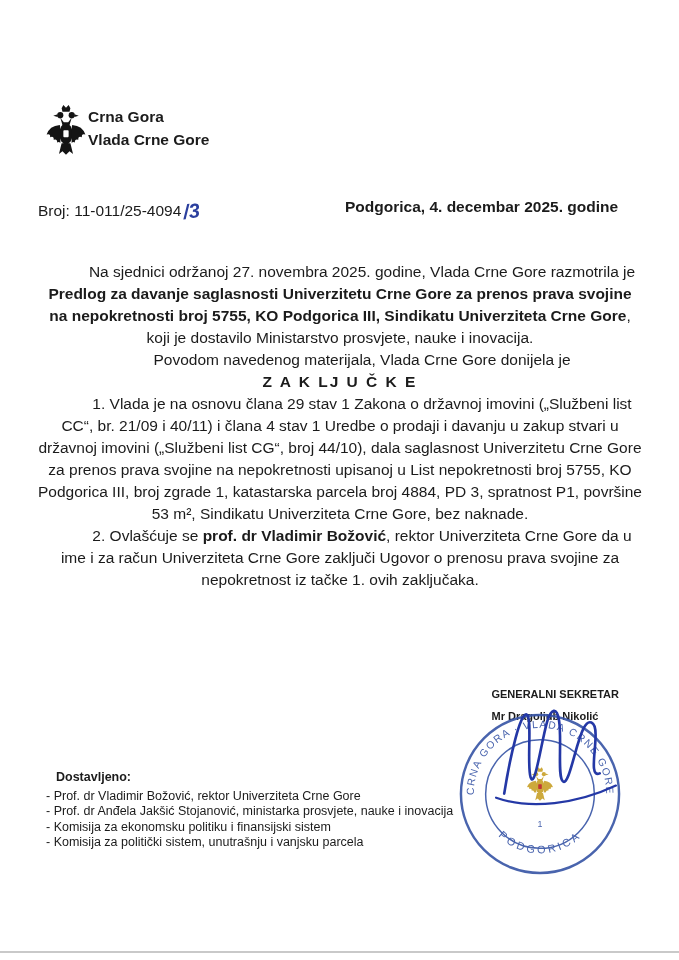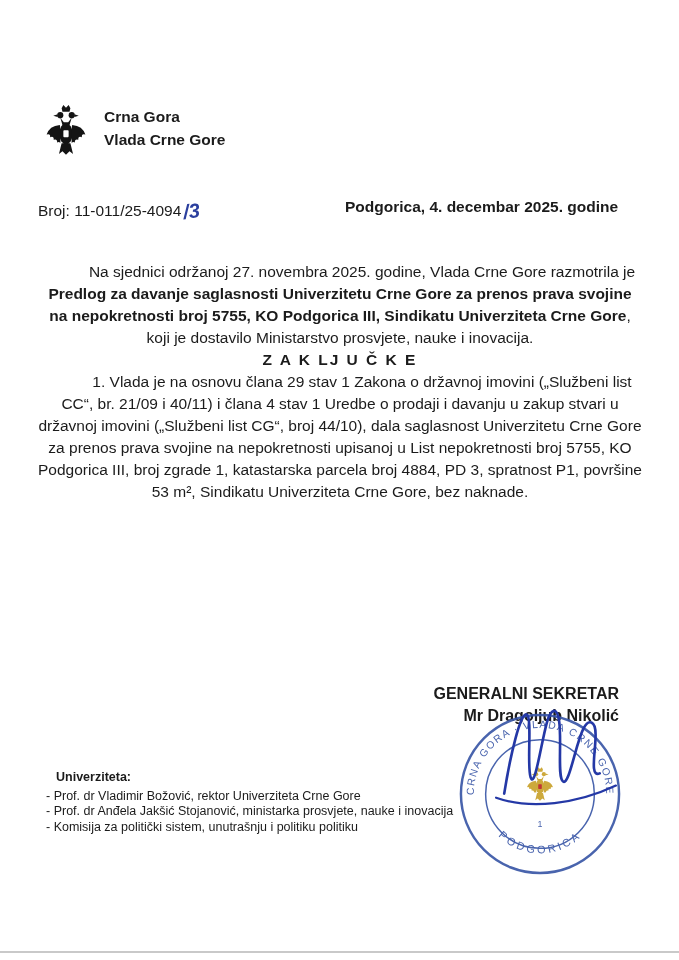--- a/index.html
+++ b/index.html
@@ -8,21 +8,21 @@
     position: relative;
     width: 679px;
     height: 960px;
     background: #ffffff;
     font-family: "Liberation Sans", sans-serif;
     color: #1b1b1b;
     overflow: hidden;
   }
 
   
-  .header { position: absolute; left: 44px; top: 102px; display: flex; align-items: flex-start; gap: 16px; }
+  .header { position: absolute; left: 44px; top: 102px; display: flex; align-items: flex-start; }
   .coat { width: 44px; height: 66px; flex: 0 0 auto; }
   .header-text { font-weight: bold; font-size: 15.5px; line-height: 22.5px; padding-top: 4px; }
 
   
   .ref-number { position: absolute; left: 38px; top: 198px; font-size: 15.5px; }
   .hand-mark {
     display: inline-block; color: #2b3f9e; font-size: 20px; font-weight: bold;
     font-style: italic; transform: rotate(-7deg) translateY(2px); margin-left: 2px;
   }
   .ref-date { position: absolute; left: 345px; top: 198px; font-size: 15.5px; font-weight: bold; }
@@ -33,22 +33,22 @@
     font-size: 15.5px; line-height: 22px; text-align: justify;
   }
   .body-text p { margin: 0; text-indent: 44px; text-align: center; }
   .heading {
     text-align: center; font-weight: bold; letter-spacing: 2px;
     margin: 20px 0 22px 0; text-indent: 0 !important;
   }
 
   
   .sig-block {
-    position: absolute; top: 683px; right: 60px; text-align: right;
-    font-weight: bold; font-size: 16px; line-height: 22px;
+    position: absolute; top: 683px; right: 60px; text-align: left;
+    font-weight: bold; font-size: 11px; line-height: 22px;
   }
 
   
   .stamp { position: absolute; left: 456px; top: 710px; width: 168px; height: 168px; opacity: 0.92; }
   .signature { position: absolute; left: 490px; top: 684px; width: 132px; height: 132px; }
 
   
   .distribution { position: absolute; left: 46px; top: 770px; width: 430px; font-size: 12.5px; line-height: 15.5px; }
   .distribution .label { font-weight: bold; margin-left: 10px; margin-bottom: 3px; }
 
@@ -81,22 +81,24 @@
     </div>
   </div>
 
   <div class="ref-number">
     <span>Broj: 11-011/25-4094</span><span class="hand-mark">/3</span>
   </div>
   <div class="ref-date">Podgorica, 4. decembar 2025. godine</div>
 
   <div class="body-text">
     <p><span>Na sjednici održanoj 27. novembra 2025. godine, Vlada Crne Gore razmotrila je </span><b>Predlog za davanje saglasnosti Univerzitetu Crne Gore za prenos prava svojine na nepokretnosti broj 5755, KO Podgorica III, Sindikatu Univerziteta Crne Gore</b><span>, koji je dostavilo Ministarstvo prosvjete, nauke i inovacija.</span></p>
+    <p>Povodom navedenog materijala, Vlada Crne Gore donijela je</p>
     <p class="heading">Z A K LJ U Č K E</p>
     <p>1. Vlada je na osnovu člana 29 stav 1 Zakona o državnoj imovini („Službeni list CC“, br. 21/09 i 40/11) i člana 4 stav 1 Uredbe o prodaji i davanju u zakup stvari u državnoj imovini („Službeni list CG“, broj 44/10), dala saglasnost Univerzitetu Crne Gore za prenos prava svojine na nepokretnosti upisanoj u List nepokretnosti broj 5755, KO Podgorica III, broj zgrade 1, katastarska parcela broj 4884, PD 3, spratnost P1, površine 53 m², Sindikatu Univerziteta Crne Gore, bez naknade.</p>
+    <p><span>2. Ovlašćuje se </span><b>prof. dr Vladimir Božović</b><span>, rektor Univerziteta Crne Gore da u ime i za račun Univerziteta Crne Gore zaključi Ugovor o prenosu prava svojine za nepokretnost iz tačke 1. ovih zaključaka.</span></p>
   </div>
 
   <div class="sig-block">
     <div>GENERALNI SEKRETAR</div>
     <div>Mr Dragoljub Nikolić</div>
   </div>
 
   <svg class="stamp" viewBox="0 0 170 170" aria-hidden="true">
     <g fill="none" stroke="#3a57a7">
       <circle cx="85" cy="85" r="80" stroke-width="2.5"></circle>
@@ -131,21 +133,22 @@
   </svg>
 
   <svg class="signature" viewBox="0 0 130 130" aria-hidden="true">
     <g fill="none" stroke="#2438a6" stroke-linecap="round">
       <path d="M14,108 C20,70 30,28 36,30 C42,32 36,80 40,92 C44,104 50,60 56,38 C60,24 66,22 68,36 C71,56 66,92 72,96 C78,100 84,60 92,44 C97,34 104,36 104,50 C104,68 98,92 108,88" stroke-width="2.6"></path>
       <path d="M6,112 C40,124 86,118 124,100" stroke-width="2.2"></path>
     </g>
   </svg>
 
   <div class="distribution">
-    <div class="label">Univerziteta:</div>
+    <div class="label">Dostavljeno:</div>
     <div>- Prof. dr Vladimir Božović, rektor Univerziteta Crne Gore</div>
     <div>- Prof. dr Anđela Jakšić Stojanović, ministarka prosvjete, nauke i inovacija</div>
-    <div>- Komisija za politički sistem, unutrašnju i politiku politiku</div>
+    <div>- Komisija za ekonomsku politiku i finansijski sistem</div>
+    <div>- Komisija za politički sistem, unutrašnju i vanjsku parcela</div>
   </div>
 
   <div class="scan-line"></div>
 
 </div>
 
 </body></html>

